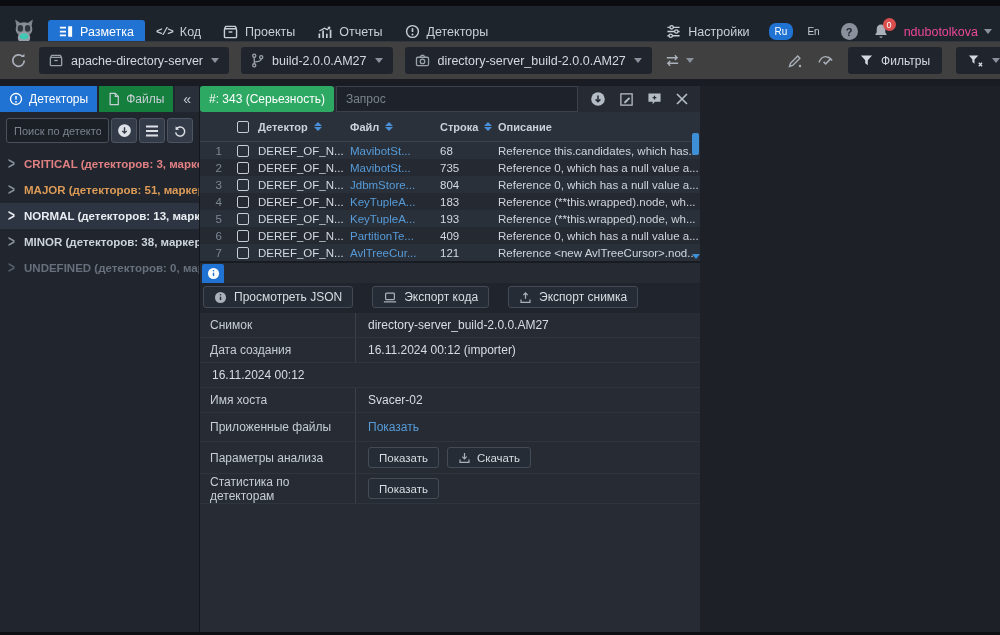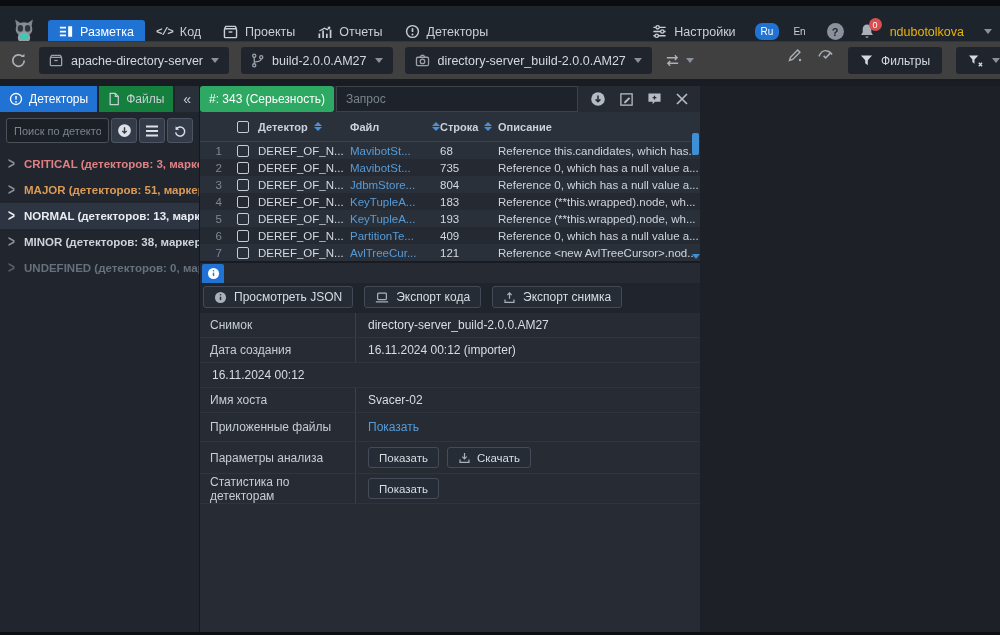--- a/index.html
+++ b/index.html
@@ -16,29 +16,29 @@
   .nav-item.active { background:var(--accent-blue,#2173d3); color:#fff; }
   .nav-item .icn { display:flex; align-items:center; }
   .code-glyph { font-family:"Liberation Mono", monospace; font-size:11px; font-weight:bold; letter-spacing:-1px; }
   .topnav-right { margin-left:auto; display:flex; align-items:center; gap:15px; }
   .lang-group { display:flex; align-items:center; gap:8px; }
   .lang { padding:3px 6px; border-radius:7px; font-size:10px; }
   .lang.active { background:var(--accent-blue,#2173d3); color:#fff; }
   .help-circle { width:17px; height:17px; border-radius:50%; background:#8a919c; color:#1e242c; font-weight:bold; font-size:11px; display:flex; align-items:center; justify-content:center; }
   .bell-wrap { position:relative; }
   .badge { position:absolute; top:-5px; right:-7px; min-width:13px; height:13px; padding:0 3px; background:var(--notification-red,#d94f4f); border-radius:7px; color:#fff; font-size:9px; display:flex; align-items:center; justify-content:center; }
-  .user { display:flex; align-items:center; gap:20px; color:#eab308; font-size:12.5px; }
+  .user { display:flex; align-items:center; gap:6px; color:#ec4899; font-size:12.5px; }
   .caret { width:0; height:0; border-left:4px solid transparent; border-right:4px solid transparent; border-top:5px solid #8a919c; display:inline-block; }
 
   
   .toolbar { position:absolute; top:41px; left:0; right:0; height:38px; background:#404040; display:flex; align-items:center; padding:0 0 0 10px; gap:12px; border-top:1px solid #31363f; }
   .icon-btn { display:flex; align-items:center; justify-content:center; color:#aab1bb; }
   .dropdown { height:27px; background:#20252d; border-radius:3px; display:flex; align-items:center; gap:8px; padding:0 10px; color:#d4d9e0; font-size:12.5px; white-space:nowrap; }
   .dropdown .icn { color:#9aa1ab; display:flex; }
-  .toolbar-right { margin-left:auto; display:flex; align-items:flex-start; gap:14px; }
+  .toolbar-right { margin-left:auto; display:flex; align-items:center; gap:14px; }
   .tool-btn { height:27px; background:#20252d; border-radius:3px; display:flex; align-items:center; gap:8px; padding:0 12px; color:#d4d9e0; }
   .filters-x-btn { margin-right:-12px; }
 
   
   .content { position:absolute; top:79px; bottom:3px; left:0; right:0; background:#191d23; display:flex; padding-top:7px; }
 
   
   .sidebar { width:200px; background:#21262e; display:flex; flex-direction:column; border-right:1px solid #14171c; }
   .side-tabs { display:flex; gap:2px; height:26px; }
   .side-tab { display:flex; align-items:center; gap:6px; padding:0 9px; background:#15803d; color:#c9cfd7; font-size:12px; white-space:nowrap; }
@@ -64,38 +64,38 @@
   .qb-icons .icon-btn { width:24px; height:22px; color:#b4bbc4; }
 
   .tbl { position:relative; }
   .tbl-header { height:30px; display:flex; align-items:center; background:#2b313b; border-bottom:1px solid #3a414c; color:#cbd1d9; font-weight:bold; font-size:11px; }
   .tbl-row { height:17px; display:flex; align-items:center; font-size:11.5px; }
   .tbl-row:nth-child(odd) { background:#252a32; }
   .tbl-row:nth-child(even) { background:#2a303a; }
   .c-num { width:28px; text-align:right; padding-right:6px; color:#7e8894; }
   .c-cb { width:30px; display:flex; justify-content:center; }
   .c-det { width:92px; color:#d3d9e0; overflow:hidden; white-space:nowrap; }
-  .c-file { width:90px; color:var(--link-blue,#569bd8); overflow:hidden; white-space:nowrap;justify-content:space-between; }
+  .c-file { width:90px; color:var(--link-blue,#569bd8); overflow:hidden; white-space:nowrap; }
   .c-line { width:58px; color:#d3d9e0; }
   .c-desc { flex:1; color:#cfd5dc; overflow:hidden; white-space:nowrap; }
   .hdr-cell { display:flex; align-items:center; gap:6px; color:#cbd1d9; }
   .checkbox { width:12px; height:12px; border:1.5px solid #c6cdd6; border-radius:2px; background:transparent; }
   .sort-icn { display:flex; flex-direction:column; gap:1px; }
   .sort-icn i { width:0; height:0; border-left:4px solid transparent; border-right:4px solid transparent; display:block; }
   .sort-icn .up { border-bottom:4px solid #4a90d9; }
   .sort-icn .dn { border-top:4px solid #4a90d9; }
   .scrollbar { position:absolute; top:21px; right:1px; width:7px; bottom:2px; }
   .scroll-thumb { position:absolute; top:0; left:0; width:7px; height:22px; background:#3d8fd6; border-radius:2px; }
   .scroll-arrow { position:absolute; bottom:0; left:0; width:0; height:0; border-left:4px solid transparent; border-right:4px solid transparent; border-top:5px solid #3d8fd6; }
 
   .divider { height:2px; background:#181c22; }
   .info-tab-row { height:20px; display:flex; align-items:flex-end; padding-left:2px; background:#262b33; }
   .info-tab { width:22px; height:19px; background:var(--accent-blue,#2173d3); border-radius:2px 2px 0 0; display:flex; align-items:center; justify-content:center; color:#fff; }
 
-  .actions-row { background:#20252d; display:flex; gap:11px; padding:3px 0 5px 3px; }
+  .actions-row { background:#20252d; display:flex; gap:19px; padding:3px 0 5px 3px; }
   .action-btn { height:22px; background:#262c35; border:1px solid #434a55; border-radius:3px; display:flex; align-items:center; gap:7px; padding:0 10px; color:#d8dde3; font-size:12px; white-space:nowrap; }
   .action-btn .icn { color:#aab1bb; display:flex; }
 
   .details { display:flex; flex-direction:column; }
   .d-row { display:flex; border-bottom:1px solid #2f353e; background:#262b34; }
   .d-label { width:156px; padding:0 8px 0 10px; display:flex; align-items:center; color:#c6cdd5; border-right:1px solid #3a414b; font-size:12px; }
   .d-value { flex:1; padding-left:12px; display:flex; align-items:center; gap:8px; color:#d8dde3; font-size:12px; }
   .d-link { color:var(--link-blue,#4a90d9); }
   .d-btn { height:21px; background:#262c35; border:1px solid #454c57; border-radius:3px; display:flex; align-items:center; gap:6px; padding:0 10px; color:#d8dde3; font-size:11.5px; }
   .d-btn .icn { color:#aab1bb; display:flex; }

